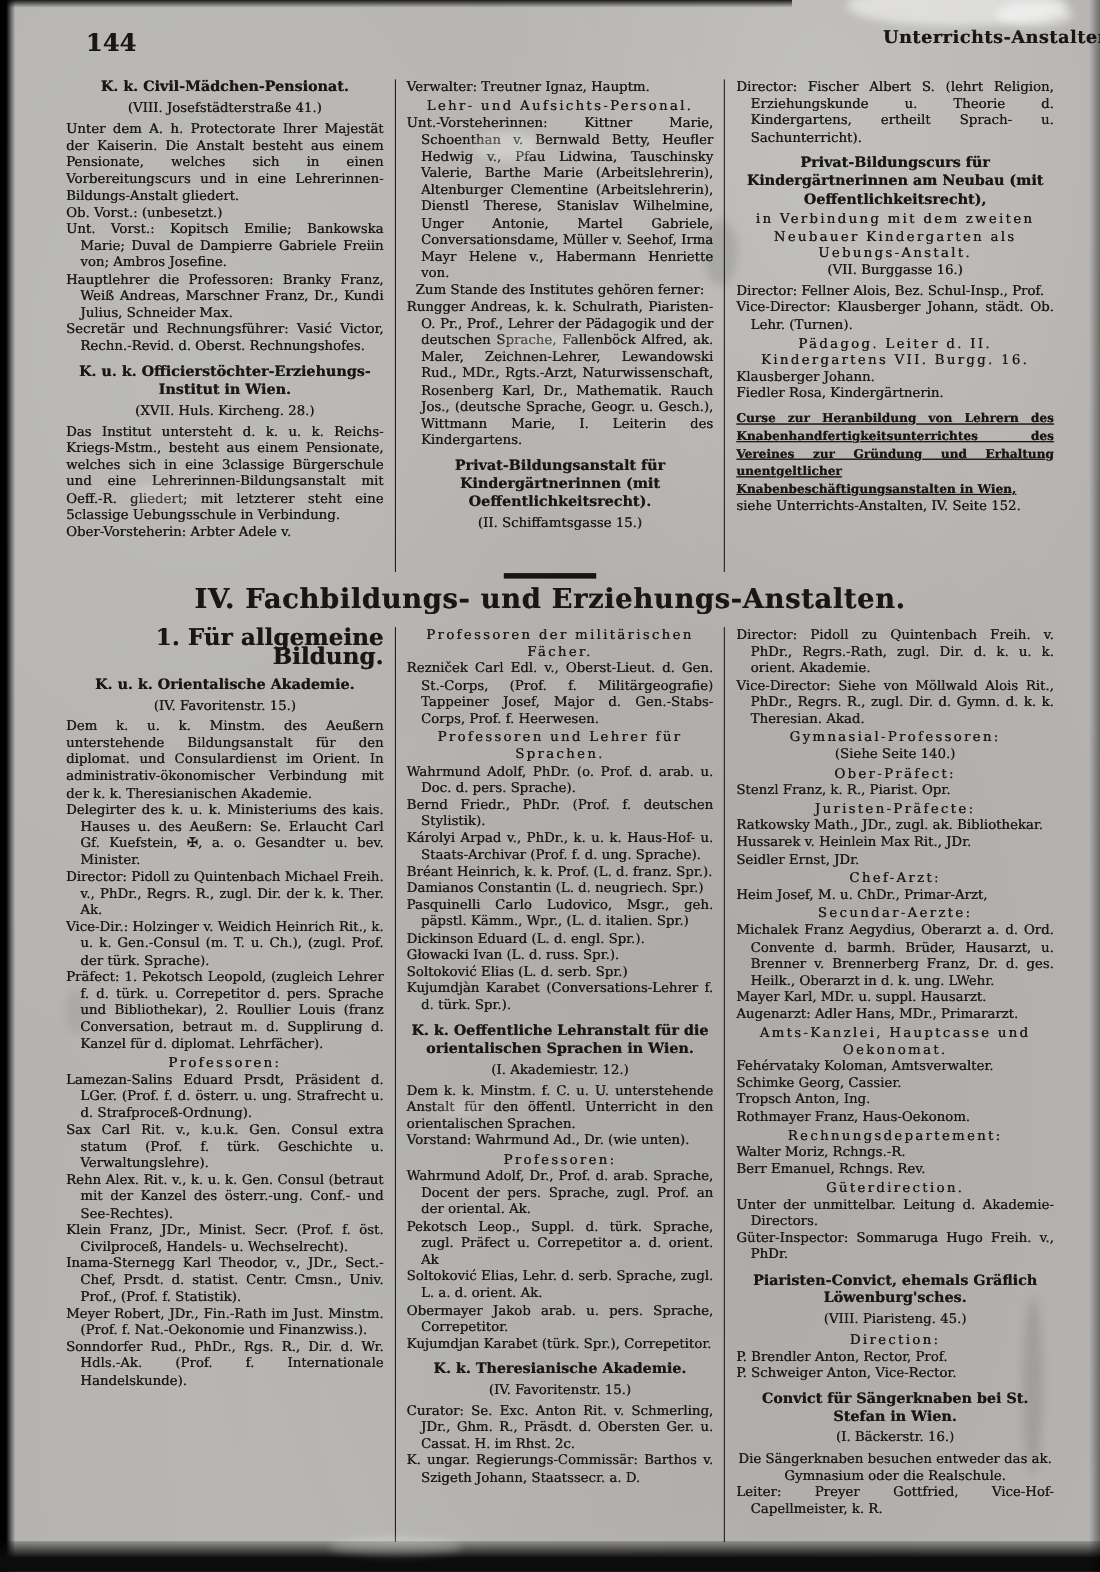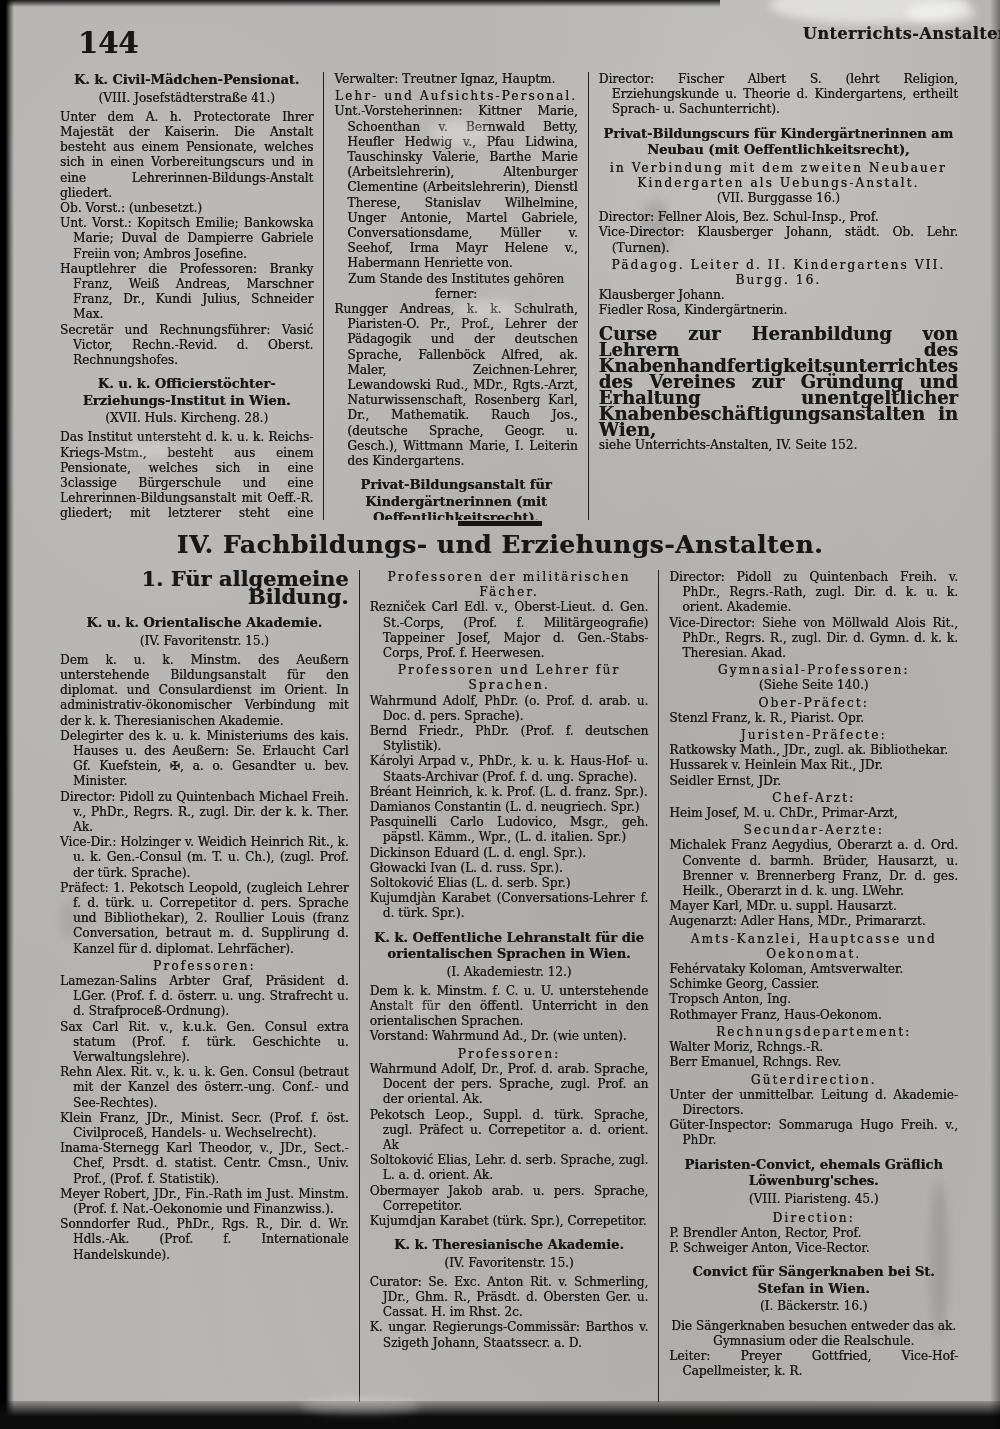--- a/index.html
+++ b/index.html
@@ -16,41 +16,41 @@
   
   .edge{position:absolute;pointer-events:none;}
   .edge-left{left:0;top:0;width:14px;height:100%;background:linear-gradient(to right,#000 40%,rgba(0,0,0,.45) 70%,transparent);}
   .edge-top{left:0;top:0;width:72%;height:7px;background:linear-gradient(to bottom,rgba(0,0,0,.85),transparent);}
   .edge-bottom{left:0;top:1401px;width:100%;height:28px;background:linear-gradient(to bottom,rgba(10,10,10,.2),#0c0c0c 55%);}
   .edge-right{right:0;top:0;width:10px;height:100%;background:linear-gradient(to left,rgba(0,0,0,.40),transparent);}
   .blob{position:absolute;border-radius:50%;filter:blur(4px);pointer-events:none;}
   .wb{background:rgba(255,255,255,.5);}
   .db{background:rgba(0,0,0,.10);}
 
-  .pagenum{position:absolute;left:78px;top:26px;font-size:29px;font-weight:bold;}
+  .pagenum{position:absolute;left:78px;top:26px;font-size:22px;font-weight:bold;}
   .runhead{position:absolute;left:16px;top:24px;width:100%;text-align:right;font-size:16px;font-weight:bold;letter-spacing:.5px;}
 
   .cols{position:absolute;display:grid;grid-template-columns:1fr 1fr 1fr;overflow:hidden;}
   .cols-top{left:58px;top:72px;width:902px;height:448px;}
   .cols-bottom{left:58px;top:570px;width:902px;height:832px;}
   .col{padding:0 10px;font-size:12.1px;line-height:15.2px;}
   .col.first{padding-left:2px;}
   .col.last{padding-right:2px;}
   .col.mid{border-left:1px solid #22211f;border-right:1px solid #22211f;}
 
   .blk{margin:0;}
   .col > .blk:first-child{margin-top:0;}
   .h1{text-align:center;font-weight:bold;font-size:13px;line-height:16.5px;margin:8px 0 2px;}
   .h2{text-align:right;font-weight:bold;font-size:21px;line-height:18px;margin:2px 0 9px;}
   .addr{text-align:center;margin:0 0 4px;}
   .body{text-align:justify;}
   .centerp{text-align:center;}
   .entry{text-align:justify;padding-left:13px;text-indent:-13px;}
   .spaced{text-align:center;letter-spacing:2.1px;margin-top:2px;}
-  .boldjust{font-weight:bold;text-align:justify;font-size:18px;line-height:16px;margin-top:7px;}
+  .boldjust{font-weight:bold;text-align:justify;font-size:11px;line-height:16px;margin-top:7px;text-decoration:underline;}
 
   .divider{position:absolute;left:458px;top:521px;width:84px;height:5px;background:#161512;}
   .secthead{position:absolute;left:0;top:530px;width:100%;text-align:center;font-size:25px;font-weight:bold;letter-spacing:.5px;}
 </style>
 </head>
 <body>
 
 <div class="scan">
 
   <div class="pagenum">144</div>
@@ -101,21 +101,21 @@
     <div class="col first">
         <div class="blk h2">1. Für allgemeine Bildung.</div>
         <div class="blk h1">K. u. k. Orientalische Akademie.</div>
         <div class="blk addr">(IV. Favoritenstr. 15.)</div>
         <div class="blk body">Dem k. u. k. Minstm. des Aeußern unterstehende Bildungsanstalt für den diplomat. und Consulardienst im Orient. In administrativ-ökonomischer Verbindung mit der k. k. Theresianischen Akademie.</div>
         <div class="blk entry">Delegirter des k. u. k. Ministeriums des kais. Hauses u. des Aeußern: Se. Erlaucht Carl Gf. Kuefstein, ✠, a. o. Gesandter u. bev. Minister.</div>
         <div class="blk entry">Director: Pidoll zu Quintenbach Michael Freih. v., PhDr., Regrs. R., zugl. Dir. der k. k. Ther. Ak.</div>
         <div class="blk entry">Vice-Dir.: Holzinger v. Weidich Heinrich Rit., k. u. k. Gen.-Consul (m. T. u. Ch.), (zugl. Prof. der türk. Sprache).</div>
         <div class="blk entry">Präfect: 1. Pekotsch Leopold, (zugleich Lehrer f. d. türk. u. Correpetitor d. pers. Sprache und Bibliothekar), 2. Roullier Louis (franz Conversation, betraut m. d. Supplirung d. Kanzel für d. diplomat. Lehrfächer).</div>
         <div class="blk spaced">Professoren:</div>
-        <div class="blk entry">Lamezan-Salins Arbter Graf, Präsident d. LGer. (Prof. f. d. österr. u. ung. Strafrecht u. d. Strafproceß-Ordnung).</div>
+        <div class="blk entry">Lamezan-Salins Eduard Prsdt, Präsident d. LGer. (Prof. f. d. österr. u. ung. Strafrecht u. d. Strafproceß-Ordnung).</div>
         <div class="blk entry">Sax Carl Rit. v., k.u.k. Gen. Consul extra statum (Prof. f. türk. Geschichte u. Verwaltungslehre).</div>
         <div class="blk entry">Rehn Alex. Rit. v., k. u. k. Gen. Consul (betraut mit der Kanzel des österr.-ung. Conf.- und See-Rechtes).</div>
         <div class="blk entry">Klein Franz, JDr., Minist. Secr. (Prof. f. öst. Civilproceß, Handels- u. Wechselrecht).</div>
         <div class="blk entry">Inama-Sternegg Karl Theodor, v., JDr., Sect.-Chef, Prsdt. d. statist. Centr. Cmsn., Univ. Prof., (Prof. f. Statistik).</div>
         <div class="blk entry">Meyer Robert, JDr., Fin.-Rath im Just. Minstm. (Prof. f. Nat.-Oekonomie und Finanzwiss.).</div>
         <div class="blk entry">Sonndorfer Rud., PhDr., Rgs. R., Dir. d. Wr. Hdls.-Ak. (Prof. f. Internationale Handelskunde).</div>
       </div>
     <div class="col mid">
         <div class="blk spaced">Professoren der militärischen Fächer.</div>
         <div class="blk entry">Rezniček Carl Edl. v., Oberst-Lieut. d. Gen. St.-Corps, (Prof. f. Militärgeografie) Tappeiner Josef, Major d. Gen.-Stabs-Corps, Prof. f. Heerwesen.</div>

